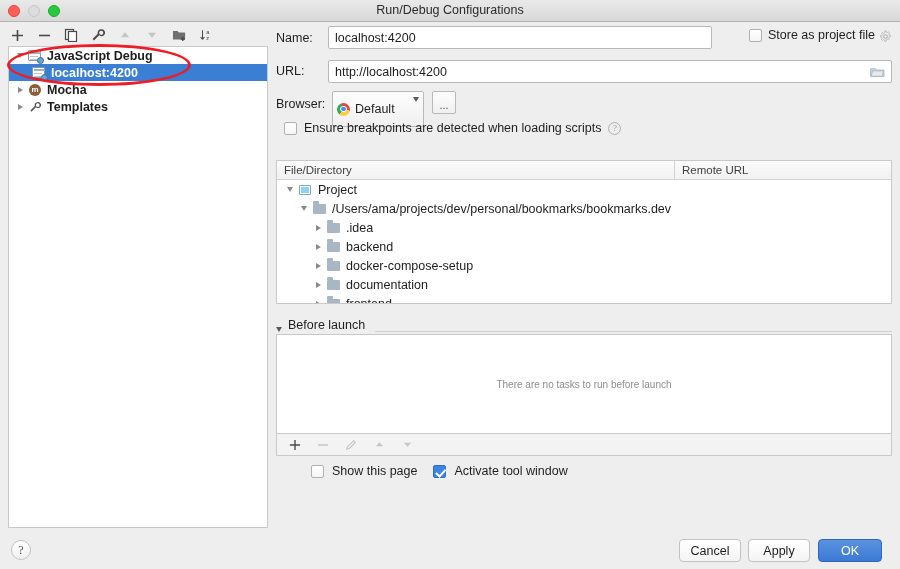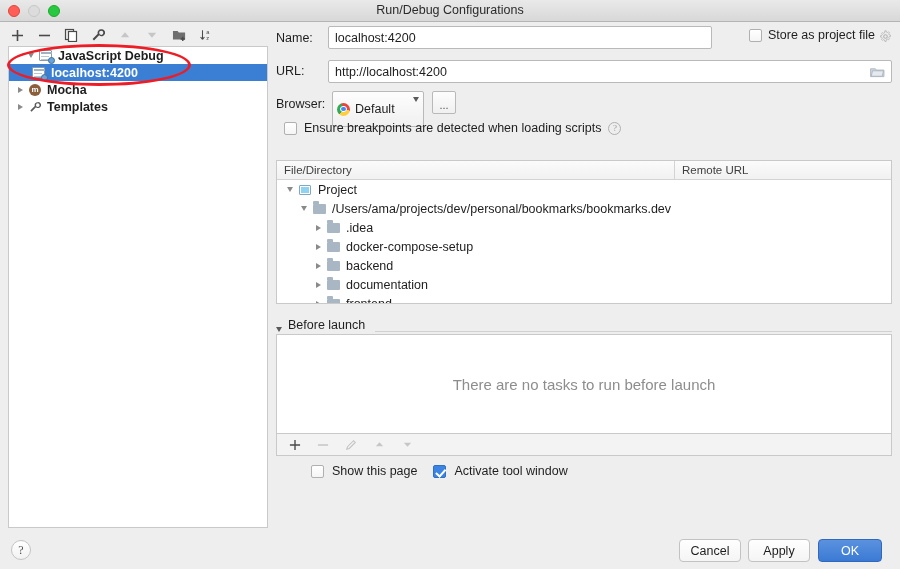--- a/index.html
+++ b/index.html
@@ -238,21 +238,21 @@
   }
 
   
   #bl-header { position: absolute; left: 0; top: 294px; width: 616px; display: flex; align-items: flex-end; gap: 6px; }
   #bl-header .rule { flex: 1; height: 1px; background: #d0d0d0; margin-left: 4px; }
   #bl-box {
     position: absolute; left: 0; top: 310px;
     width: 616px; height: 100px;
     background: #ffffff; border: 1px solid #c9c9c9;
     display: flex; align-items: center; justify-content: center;
-    color: #8d8d8d; font-size: 15px;
+    color: #8d8d8d; font-size: 10px;
   }
   #bl-toolbar {
     position: absolute; left: 0; top: 410px;
     width: 616px; height: 22px;
     background: #f3f3f3; border: 1px solid #c9c9c9; border-top: none;
     display: flex; align-items: center; gap: 10px; padding-left: 9px;
   }
   #bottom-checks { position: absolute; left: 8px; top: 440px; display: flex; align-items: center; gap: 8px; padding-left: 27px; }
 
   
@@ -338,21 +338,21 @@
     <svg width="14" height="14" viewBox="0 0 16 16">
       <path d="M4 2.5v10M4 13 1.8 10.3M4 13l2.2-2.7" stroke="#4a4a4a" stroke-width="1.2" fill="none"></path>
       <text x="8.4" y="7" font-size="6.5" fill="#4a4a4a" font-family="Liberation Sans">a</text>
       <text x="8.4" y="14" font-size="6.5" fill="#4a4a4a" font-family="Liberation Sans">z</text>
     </svg>
   </div>
 </div>
 
 <div id="tree-panel">
 
-  <div class="tree-row bold" style="padding-left:4px;margin-left:11px;">
+  <div class="tree-row bold" style="padding-left:4px;">
     <span class="twisty">
         <span class="tri-down"></span>
       </span>
     <span class="tree-ico">
       <span class="ico-jsdebug">
           <span class="sheet"></span>
           <span class="bug"></span>
         </span>
     </span>
     <span style="margin-left:4px;">JavaScript Debug</span>
@@ -471,31 +471,31 @@
       <span style="margin-left:5px;">.idea</span>
     </div>
 
     <div class="file-row" style="padding-left:34px;">
       <span class="twisty">
           <span class="tri-right"></span>
         </span>
       <span class="tree-ico">
           <span class="folder-ico"></span>
         </span>
+      <span style="margin-left:5px;">backend</span>
+    </div>
+
+    <div class="file-row" style="padding-left:34px;">
+      <span class="twisty">
+          <span class="tri-right"></span>
+        </span>
+      <span class="tree-ico">
+          <span class="folder-ico"></span>
+        </span>
       <span style="margin-left:5px;">docker-compose-setup</span>
-    </div>
-
-    <div class="file-row" style="padding-left:34px;">
-      <span class="twisty">
-          <span class="tri-right"></span>
-        </span>
-      <span class="tree-ico">
-          <span class="folder-ico"></span>
-        </span>
-      <span style="margin-left:5px;">backend</span>
     </div>
 
     <div class="file-row" style="padding-left:34px;">
       <span class="twisty">
           <span class="tri-right"></span>
         </span>
       <span class="tree-ico">
           <span class="folder-ico"></span>
         </span>
       <span style="margin-left:5px;">documentation</span>

